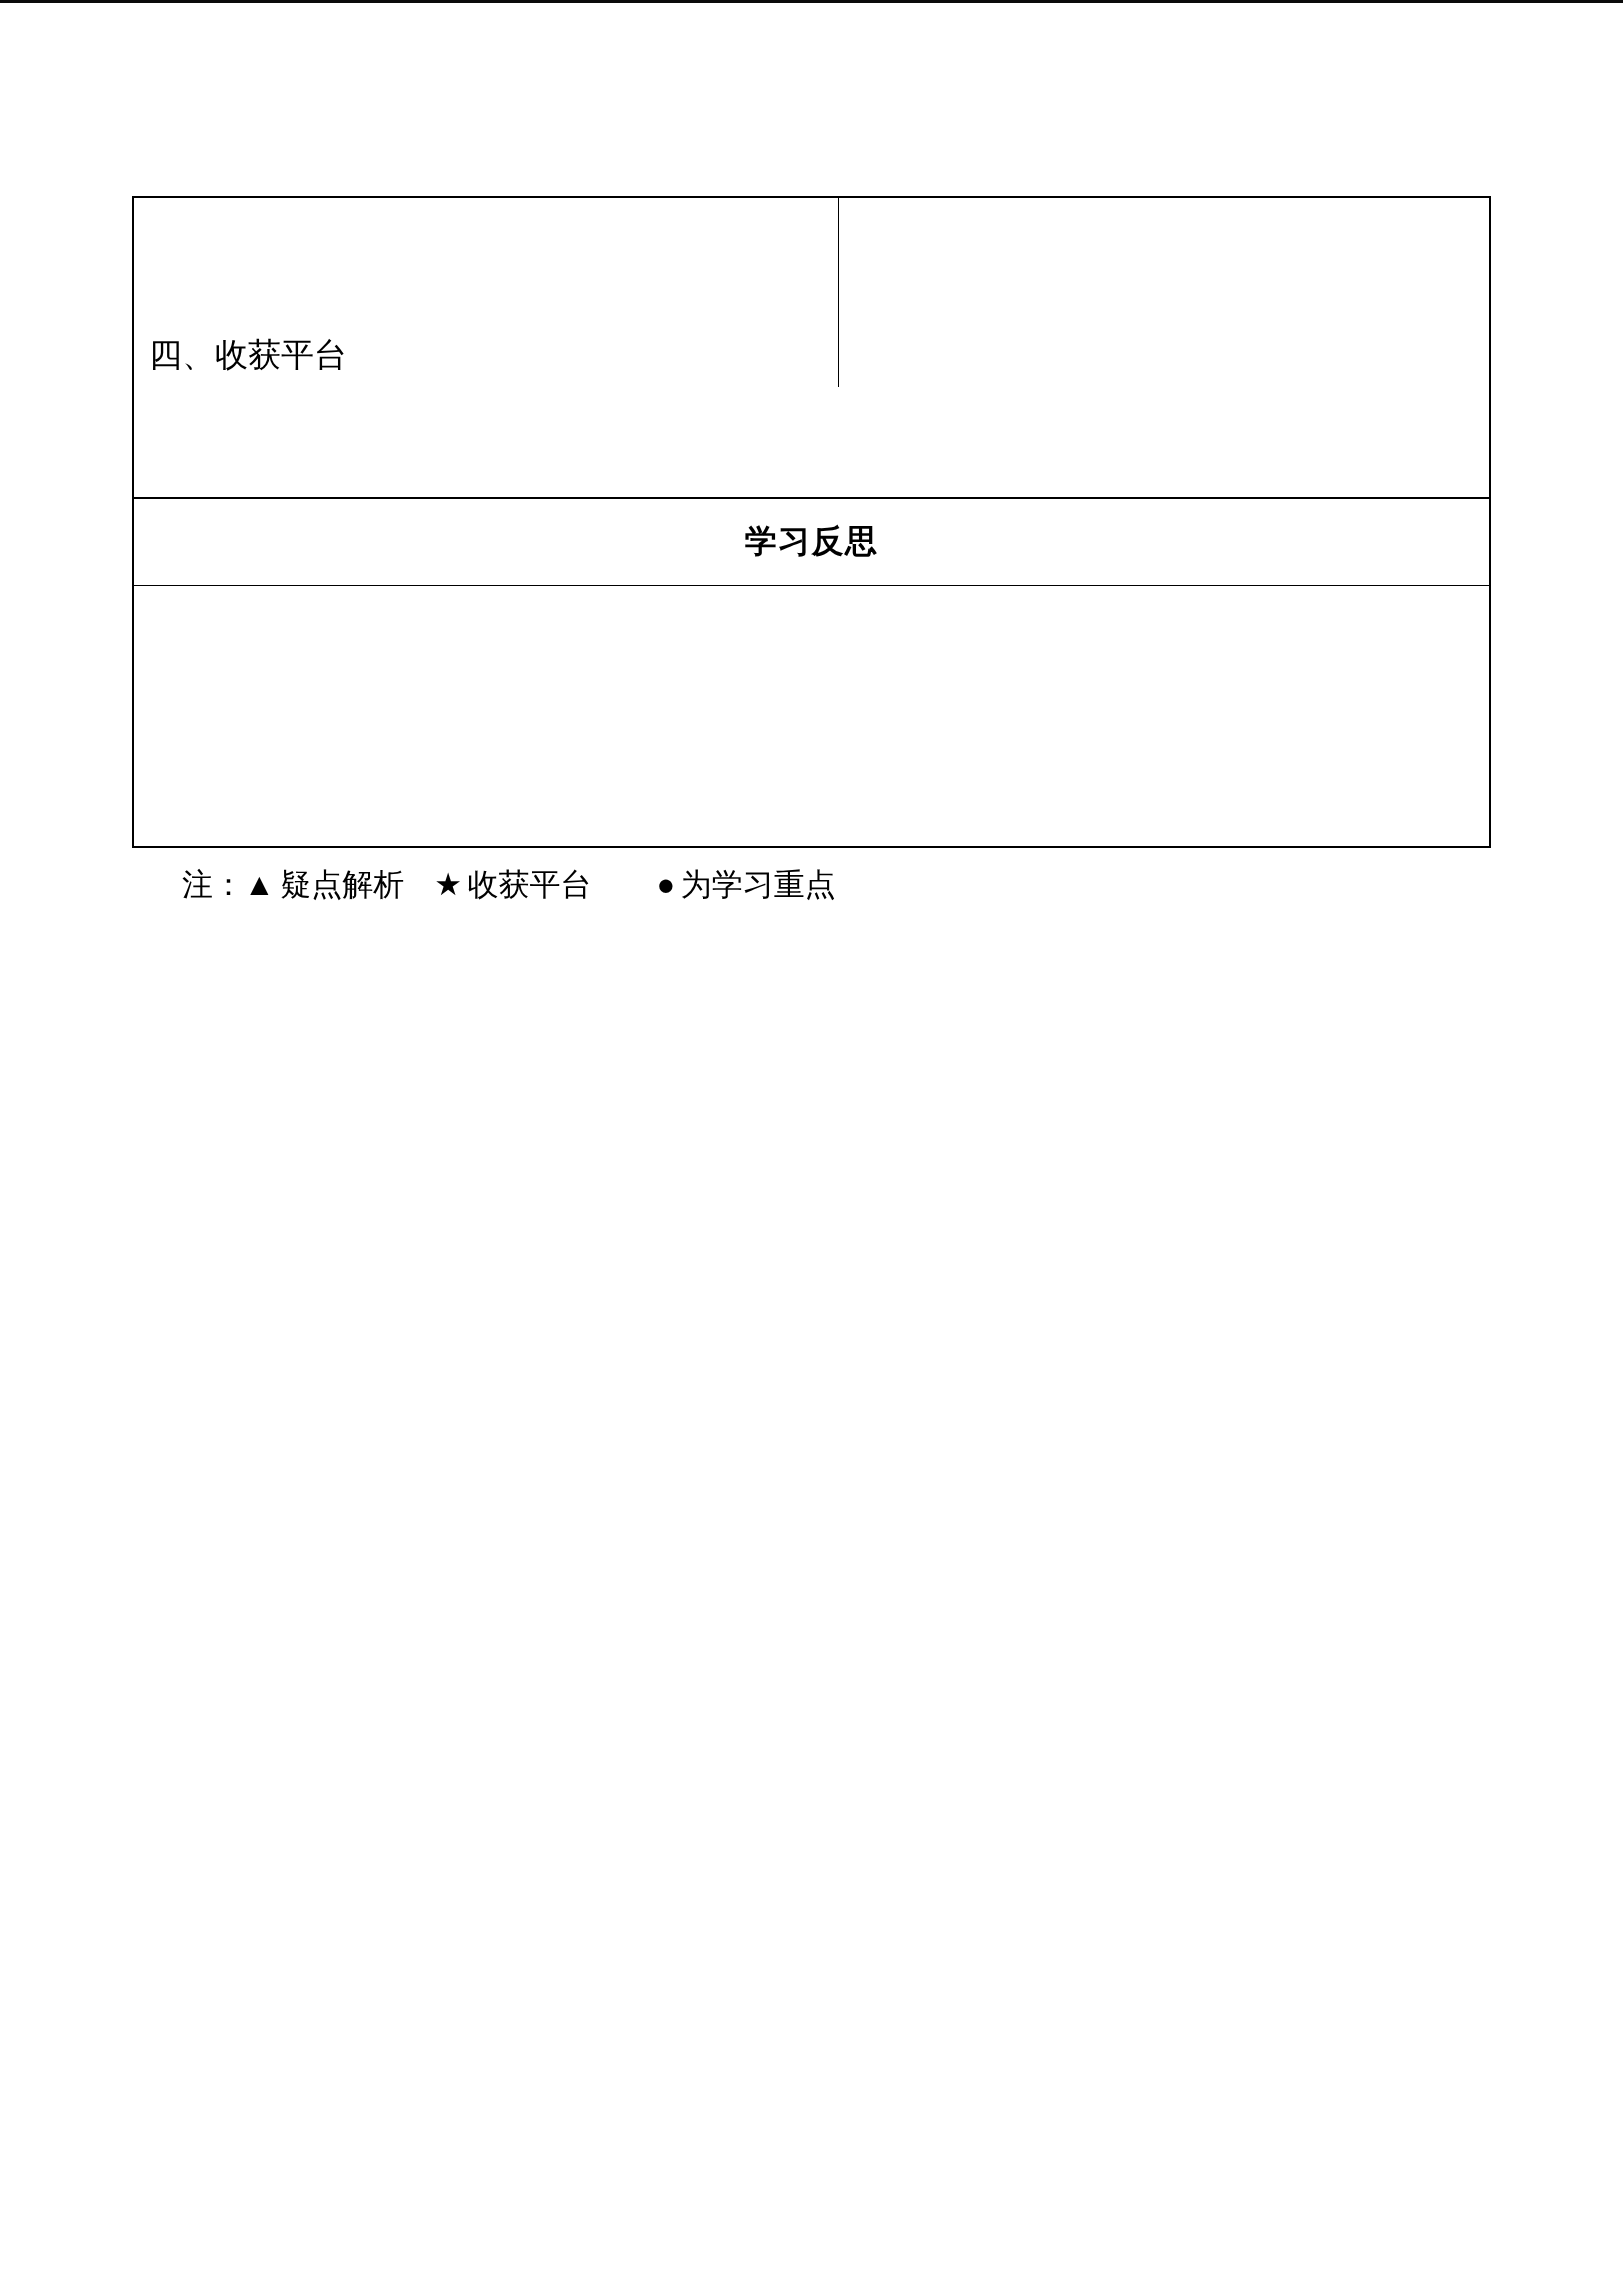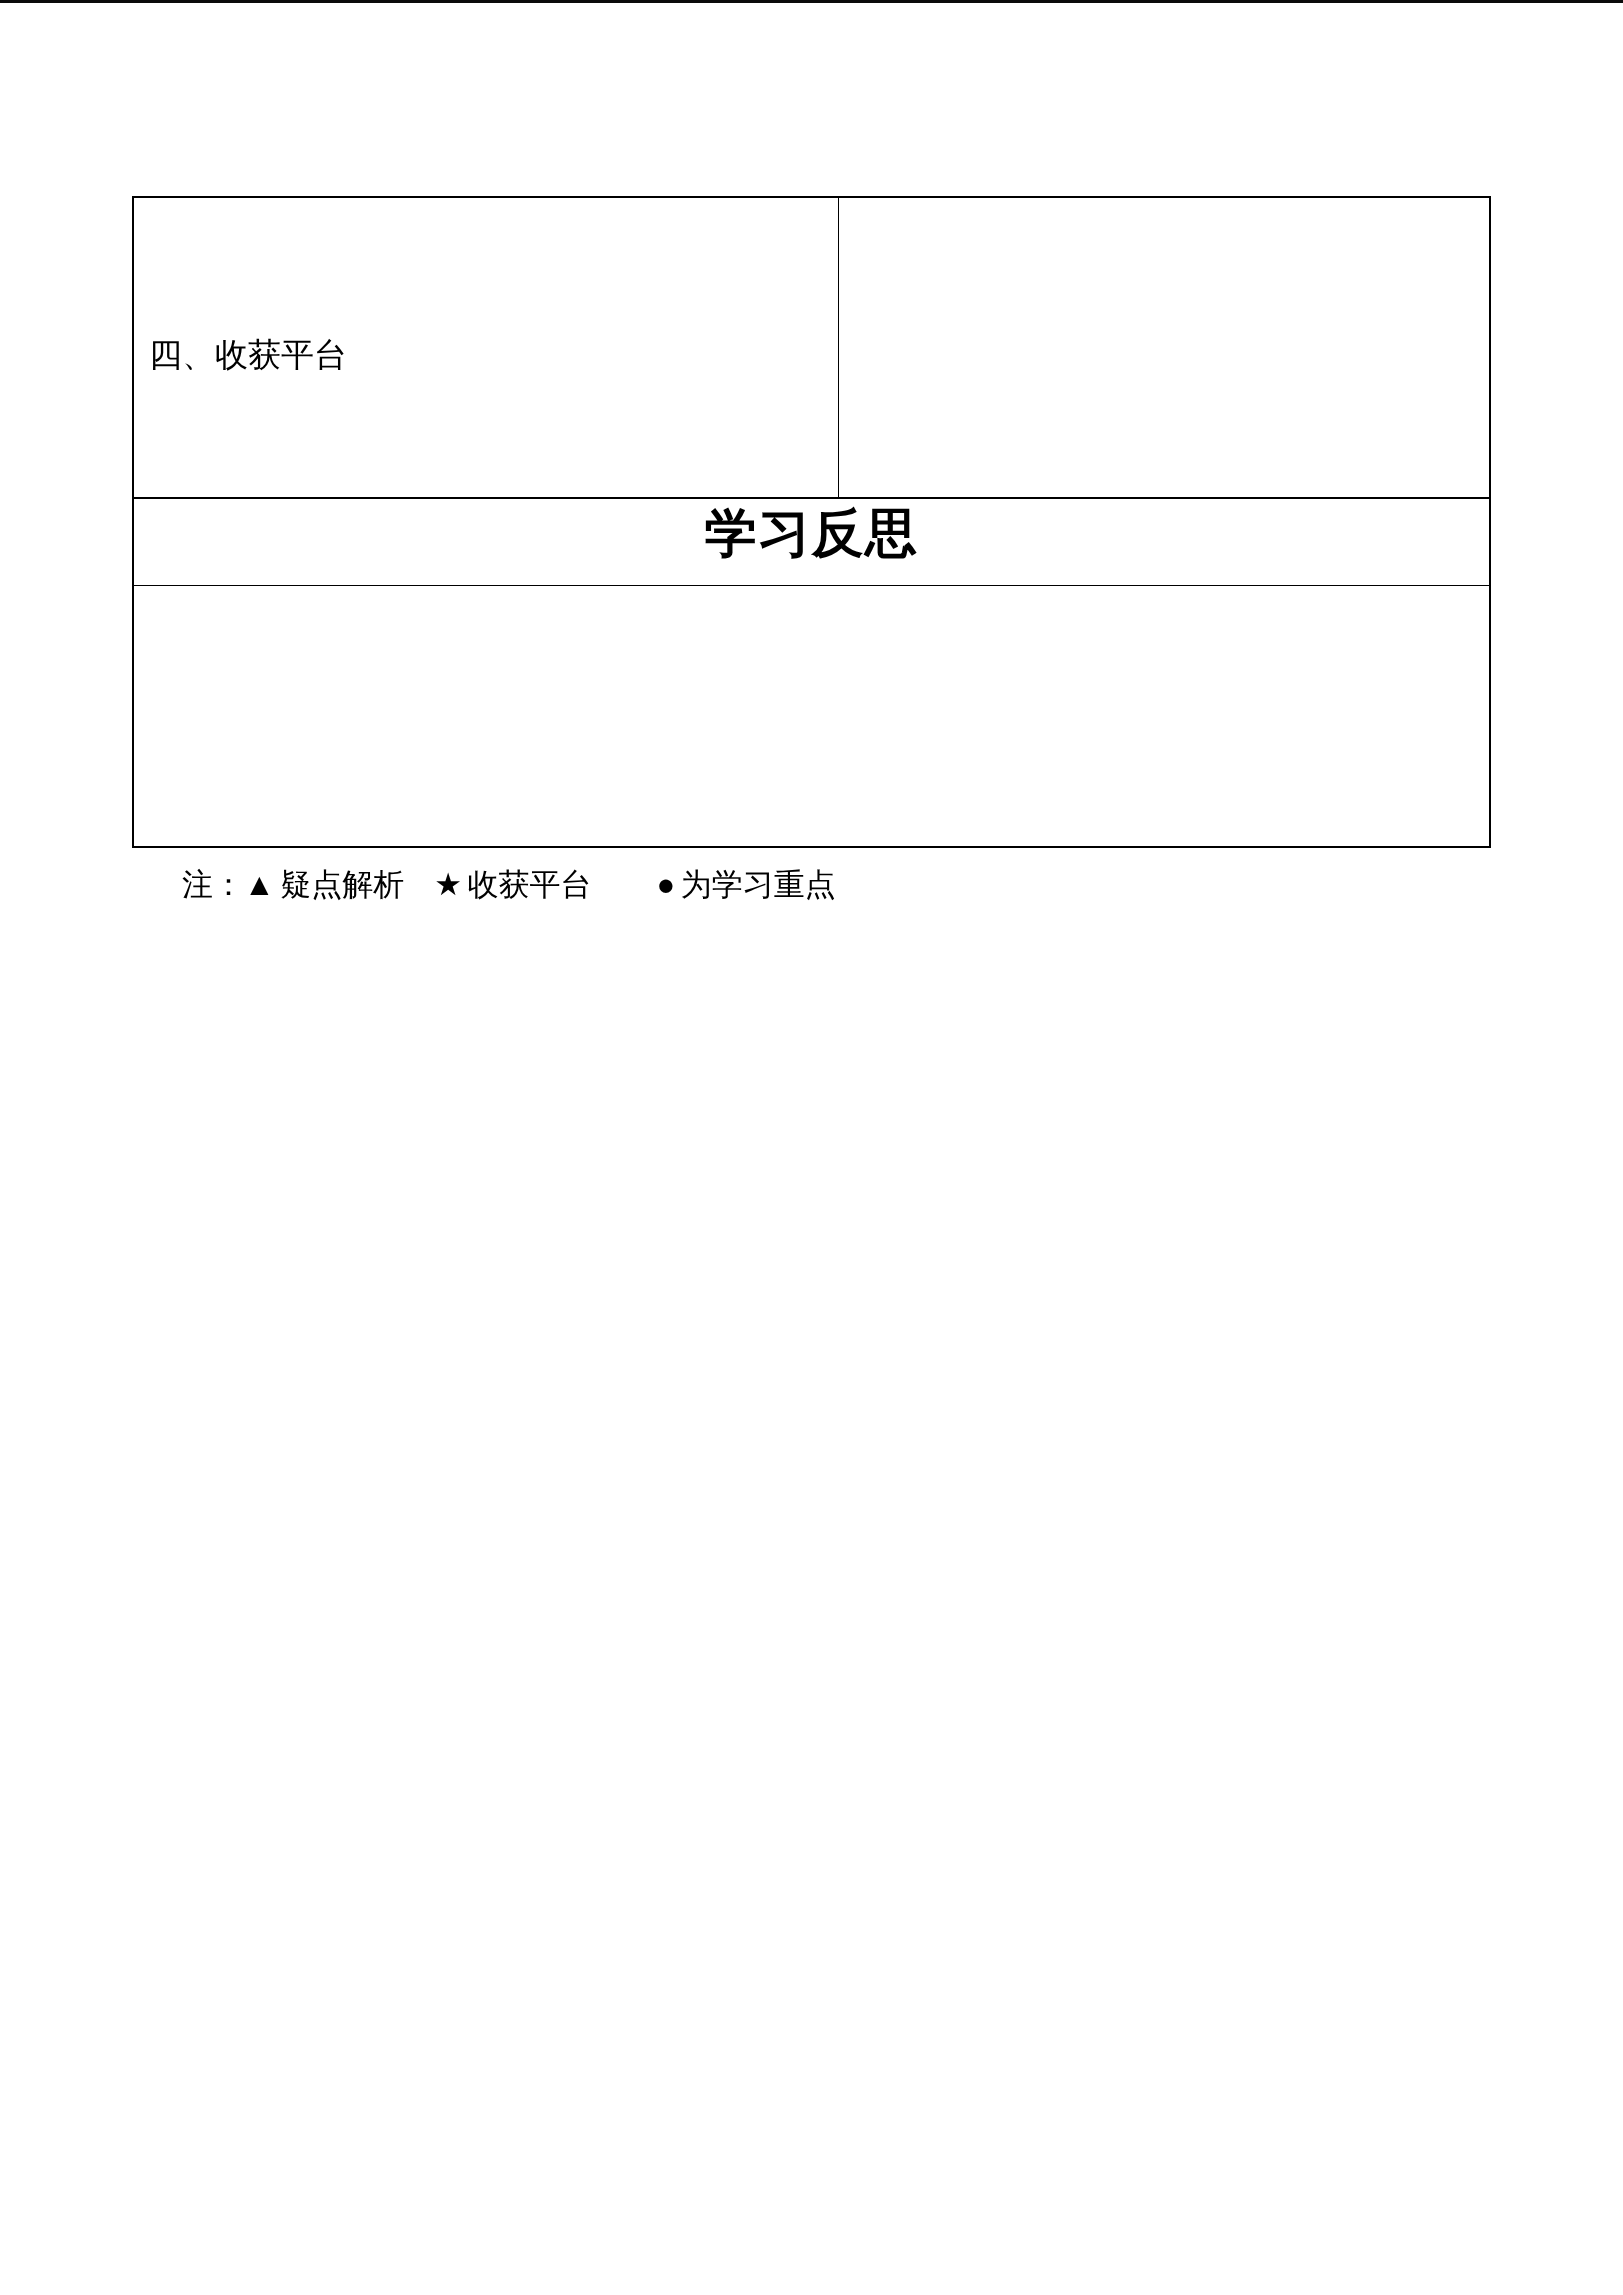--- a/index.html
+++ b/index.html
@@ -33,46 +33,46 @@
     border: 2px solid #000000;
     box-sizing: border-box;
     display: flex;
     flex-direction: column;
   }
   .row1 {
     height: 301px;
     box-sizing: border-box;
     border-bottom: 2px solid #000000;
     display: flex;
-    flex-direction: row;
+    flex-direction: column;
   }
   .cell-left {
     width: 705px;
     box-sizing: border-box;
     border-right: 1.4px solid #000000;
     padding: 126px 6.8px 0 15px;
     font-size: 33px;
     line-height: 63px;
   }
   .cell-right {
     flex: 1;
   }
   .section-body-line {
     padding-left: 65px;
   }
   .row2 {
     height: 87px;
     box-sizing: border-box;
     border-bottom: 1.4px solid #000000;
     display: flex;
-    align-items: flex-start;
+    align-items: center;
     justify-content: center;
     font-family: "Liberation Sans", "DejaVu Sans", sans-serif;
     font-weight: bold;
-    font-size: 52px;
+    font-size: 32px;
     letter-spacing: 1.4px;
   }
   .row3 {
     flex: 1;
   }
   .legend-note {
     position: absolute;
     left: 182px;
     top: 864px;
     font-size: 31px;

